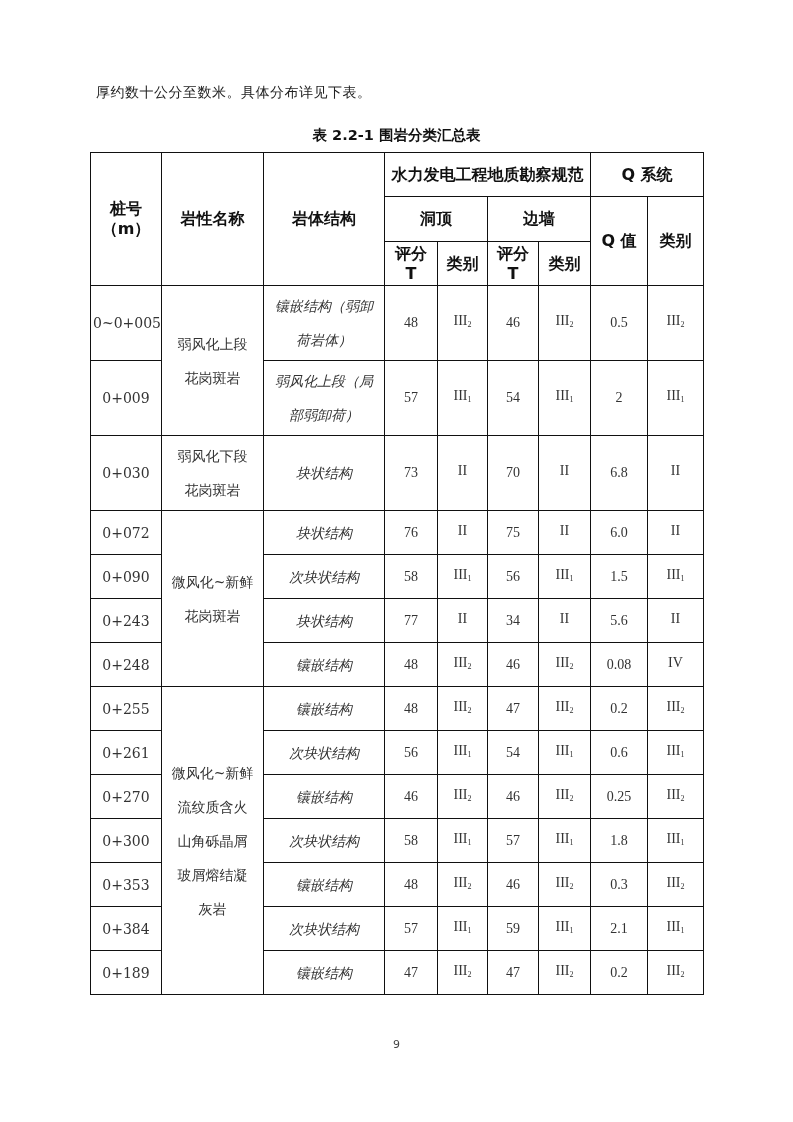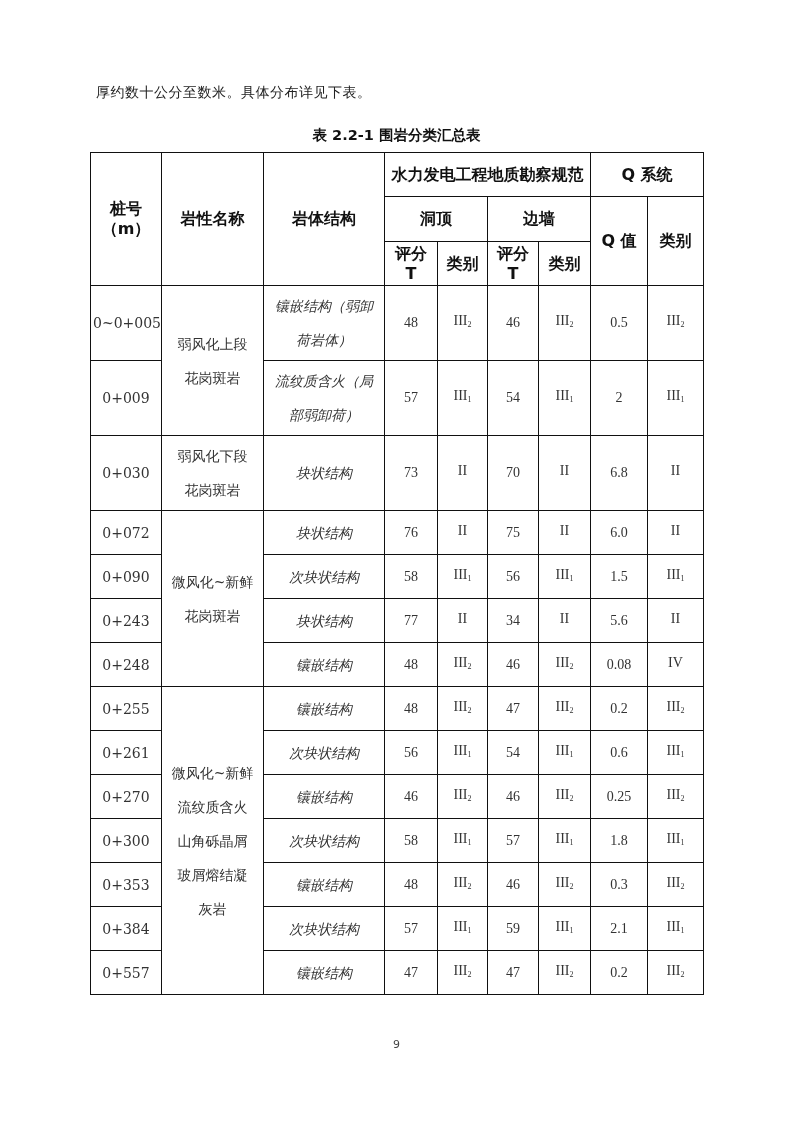--- a/index.html
+++ b/index.html
@@ -104,21 +104,21 @@
       <td class="cls"><span>III</span><sub>2</sub></td>
       <td class="num">46</td>
       <td class="cls"><span>III</span><sub>2</sub></td>
       <td class="num">0.5</td>
       <td class="cls"><span>III</span><sub>2</sub></td>
     </tr>
 
     <tr class="r-tall">
       <td>0+009</td>
       <td class="struct">
-        <div>流纹质含火（局</div>
+        <div>弱风化上段（局</div>
         <div>部弱卸荷）</div>
       </td>
       <td class="num">57</td>
       <td class="cls"><span>III</span><sub>1</sub></td>
       <td class="num">54</td>
       <td class="cls"><span>III</span><sub>1</sub></td>
       <td class="num">2</td>
       <td class="cls"><span>III</span><sub>1</sub></td>
     </tr>
 
@@ -252,21 +252,21 @@
       <td class="struct">次块状结构</td>
       <td class="num">57</td>
       <td class="cls"><span>III</span><sub>1</sub></td>
       <td class="num">59</td>
       <td class="cls"><span>III</span><sub>1</sub></td>
       <td class="num">2.1</td>
       <td class="cls"><span>III</span><sub>1</sub></td>
     </tr>
 
     <tr class="r">
-      <td>0+557</td>
+      <td>0+189</td>
       <td class="struct">镶嵌结构</td>
       <td class="num">47</td>
       <td class="cls"><span>III</span><sub>2</sub></td>
       <td class="num">47</td>
       <td class="cls"><span>III</span><sub>2</sub></td>
       <td class="num">0.2</td>
       <td class="cls"><span>III</span><sub>2</sub></td>
     </tr>
   </tbody>
 </table>

